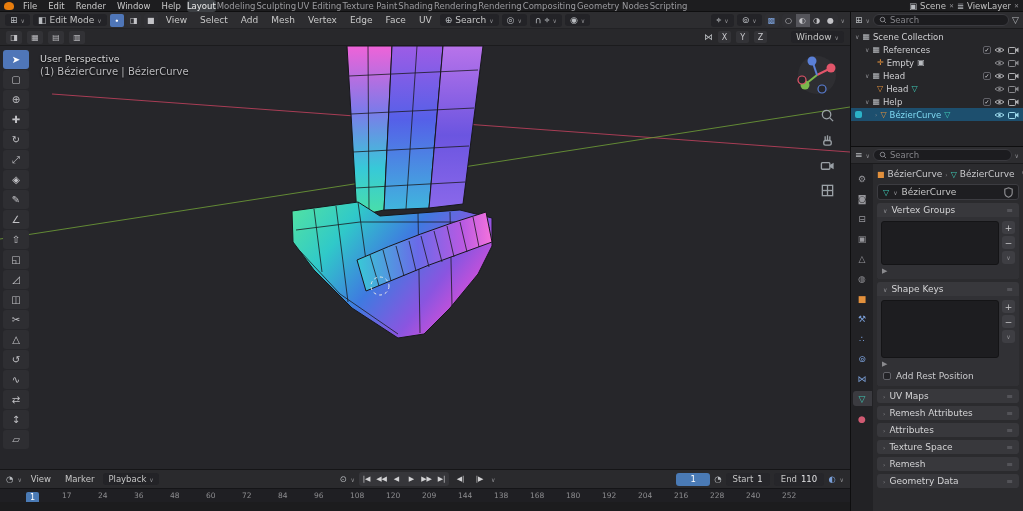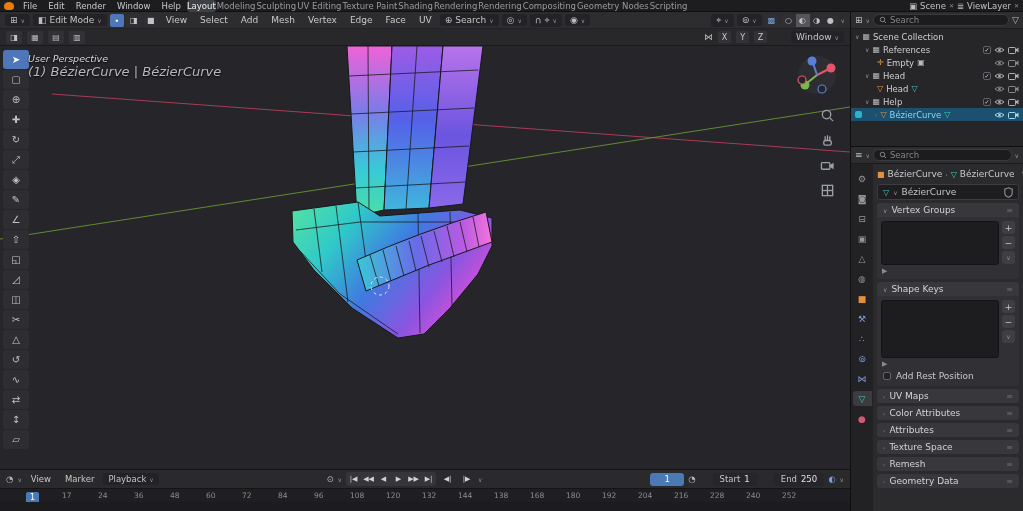--- a/index.html
+++ b/index.html
@@ -32,32 +32,32 @@
   .shb.active{background:#55555b;}
   .tsb{width:16px;height:13px;display:flex;align-items:center;justify-content:center;background:#323236;border-radius:2px;font-size:8px;color:#bfbfc3;margin-right:2px;}
   .axch{width:13px;height:12px;display:flex;align-items:center;justify-content:center;background:#333337;border-radius:2px;font-size:8px;color:#c9c9cd;margin-left:2px;}
 
   
   .canvas{flex:1;position:relative;background:#26262a;overflow:hidden;}
   .meshsvg{position:absolute;inset:0;width:100%;height:100%;}
   .ltb{position:absolute;left:3px;top:4px;display:flex;flex-direction:column;gap:1px;}
   .tool{width:26px;height:19px;display:flex;align-items:center;justify-content:center;background:#2e2e32;border-radius:3px;font-size:10px;color:#c2c2c6;}
   .tool.active{background:#4f76b8;color:#fff;}
-  .ovl{position:absolute;left:28px;top:6px;line-height:13px;color:#d6d6d8;font-size:9.5px;text-shadow:0 1px 2px #000;font-style:italic;}
-  .ovl .l2{font-size:13px;color:#b9b9bc;}
+  .ovl{position:absolute;left:40px;top:6px;line-height:13px;color:#d6d6d8;font-size:9.5px;text-shadow:0 1px 2px #000;}
+  .ovl .l2{font-size:10px;color:#b9b9bc;}
   .gizmo{position:absolute;right:12px;top:8px;}
   .sideicons{position:absolute;right:14px;top:60px;display:flex;flex-direction:column;gap:7px;}
   .sib{width:18px;height:18px;display:flex;align-items:center;justify-content:center;border-radius:9px;}
 
   
   .timeline{height:19px;background:#2a2a2d;border-top:1px solid #151517;display:flex;align-items:center;padding:0 6px;gap:4px;font-size:8.5px;}
   .cluster{display:flex;background:#36363a;border-radius:3px;overflow:hidden;}
   .tlb{width:15px;height:14px;display:flex;align-items:center;justify-content:center;font-size:7px;color:#d2d2d4;}
   .ffield{width:34px;height:13px;background:#4a7ab5;border-radius:3px;color:#fff;display:flex;align-items:center;justify-content:center;font-size:8.5px;}
-  .pill{height:13px;background:#26262a;border-radius:3px;display:flex;align-items:center;gap:4px;padding:0 7px;margin-left:13px;}
+  .pill{height:13px;background:#26262a;border-radius:3px;display:flex;align-items:center;gap:4px;padding:0 7px;}
   .pill b{font-weight:normal;color:#e2e2e4;}
   .ruler{height:14px;background:#1f1f23;display:flex;align-items:flex-start;padding-left:26px;border-top:1px solid #151518;}
   .rn{width:36px;flex:0 0 36px;font-size:7.5px;color:#8d8d90;padding-top:2px;}
   .badge{background:#4a7ab5;color:#fff;border-radius:2px;padding:0 4px;height:12px;line-height:12px;font-size:8px;display:inline-block;margin-top:1px;}
   .statusbar{height:9px;background:#1c1c1e;}
 
   
   .right{flex:1;display:flex;flex-direction:column;border-left:1px solid #0e0e0f;background:#232326;min-width:0;}
   .edh{height:17px;background:#2d2d30;display:flex;align-items:center;padding:0 4px;gap:3px;border-bottom:1px solid #1b1b1d;}
   .search{flex:1;height:12px;background:#1c1c1f;border:1px solid #3a3a3f;border-radius:6px;display:flex;align-items:center;gap:3px;padding:0 5px;color:#85858a;font-size:8.5px;}
@@ -387,39 +387,39 @@
         <span class="caret">∨</span>
         <span class="sp"></span>
         <span class="ffield">1</span>
         <span class="icon">◔</span>
         <span class="pill">
           <span>Start</span>
           <b>1</b>
         </span>
         <span class="pill">
           <span>End</span>
-          <b>250</b>
+          <b>110</b>
         </span>
         <span class="icon" style="color:#7a9fd8">◐</span>
         <span class="caret">∨</span>
       </div>
 
       <div class="ruler">
         <span class="rn"><span class="badge">1</span></span>
         <span class="rn">17</span>
         <span class="rn">24</span>
         <span class="rn">36</span>
         <span class="rn">48</span>
         <span class="rn">60</span>
         <span class="rn">72</span>
         <span class="rn">84</span>
         <span class="rn">96</span>
         <span class="rn">108</span>
         <span class="rn">120</span>
-        <span class="rn">132</span>
+        <span class="rn">209</span>
         <span class="rn">144</span>
         <span class="rn">138</span>
         <span class="rn">168</span>
         <span class="rn">180</span>
         <span class="rn">192</span>
         <span class="rn">204</span>
         <span class="rn">216</span>
         <span class="rn">228</span>
         <span class="rn">240</span>
         <span class="rn">252</span>
@@ -669,21 +669,21 @@
             <div class="panel">
               <div class="phead">
                 <span class="caret">›</span>
                 <span>UV Maps</span>
                 <span class="grip">≡</span>
               </div>
             </div>
             <div class="panel">
               <div class="phead">
                 <span class="caret">›</span>
-                <span>Color Attributes</span>
+                <span>Remesh Attributes</span>
                 <span class="grip">≡</span>
               </div>
             </div>
             <div class="panel">
               <div class="phead">
                 <span class="caret">›</span>
                 <span>Attributes</span>
                 <span class="grip">≡</span>
               </div>
             </div>

